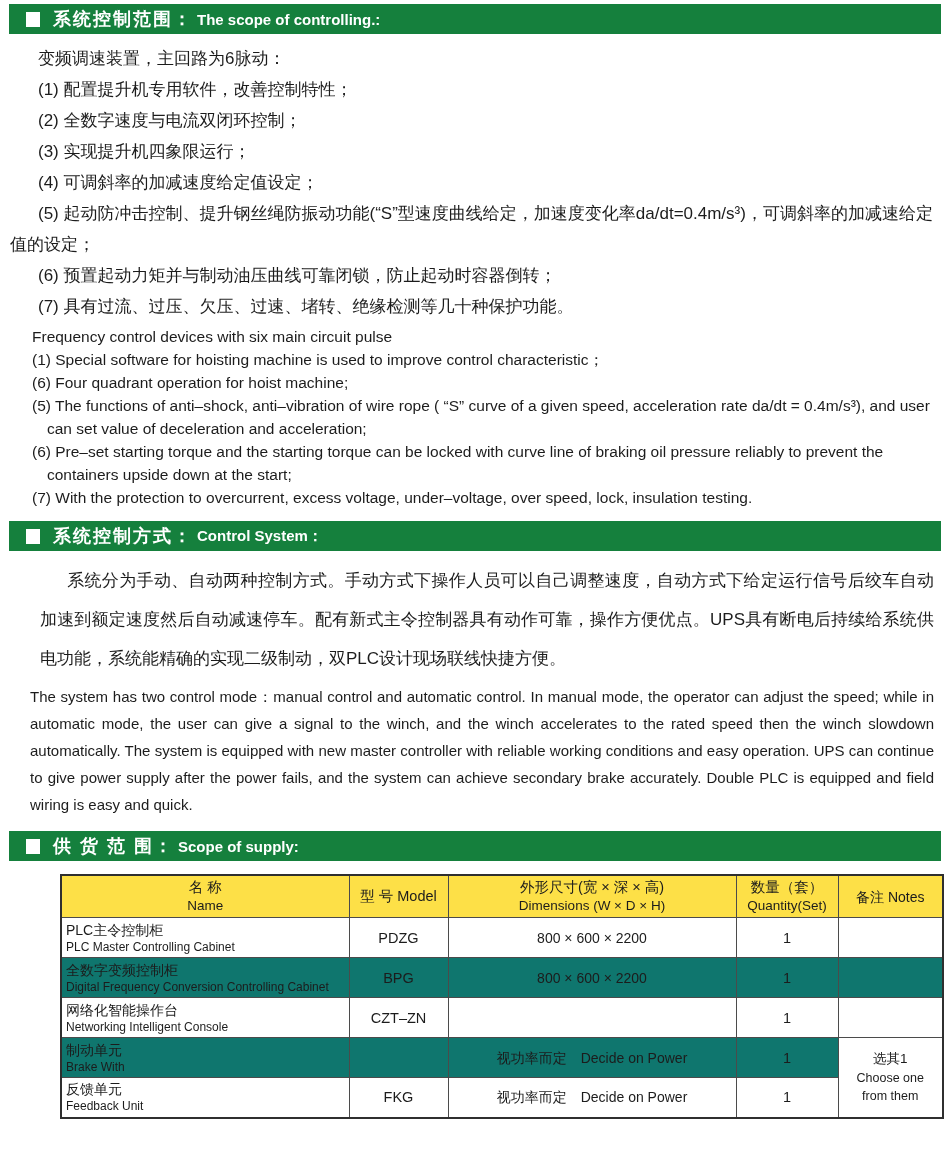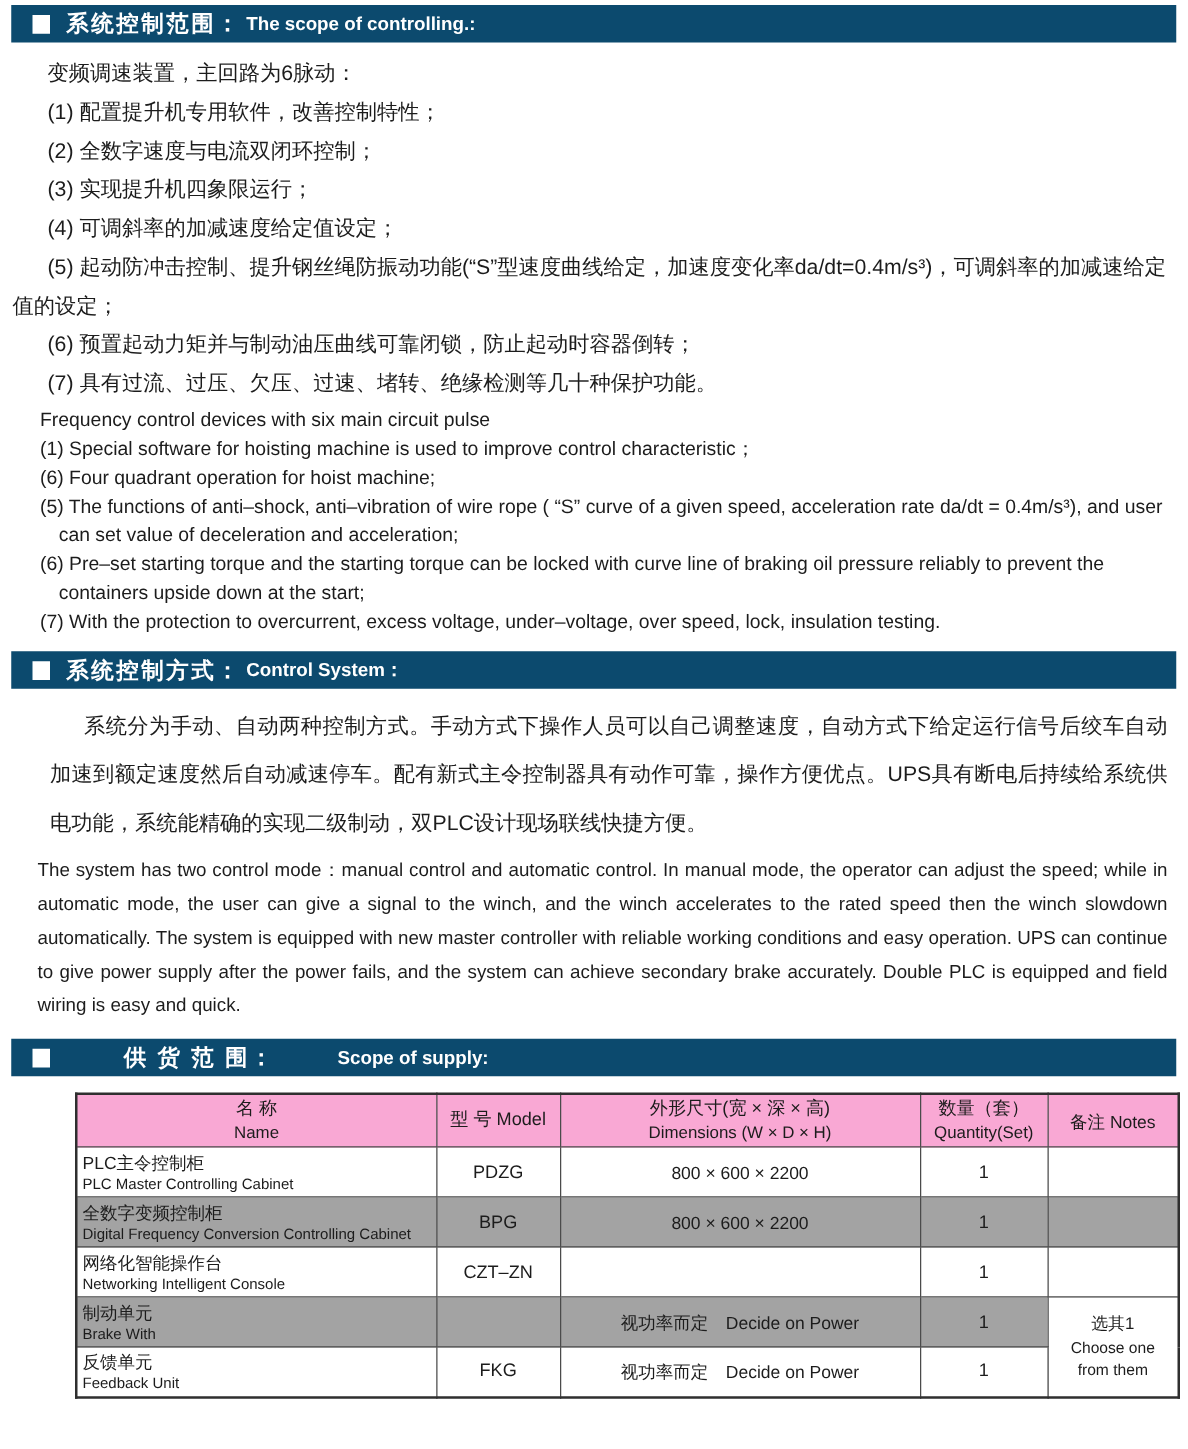--- a/index.html
+++ b/index.html
@@ -1,21 +1,21 @@
 <!DOCTYPE html>
 <html><head>
 <meta charset="utf-8">
 <style>
   html,body{margin:0;padding:0;}
   body{
     width:950px;height:1159px;background:#ffffff;overflow:hidden;
     font-family:"Liberation Sans","DejaVu Sans",sans-serif;color:#1c1c1c;
   }
   .bar{
-    height:30px;background:#0c4a6e;margin:4px 9px 0 9px;
+    height:30px;background:#15803d;margin:4px 9px 0 9px;
     display:flex;align-items:center;padding-left:17px;box-sizing:border-box;
   }
   .bar .sq{width:14px;height:15px;background:#ffffff;margin-right:13px;flex:0 0 auto;}
   .bar .zh{color:#fff;font-weight:bold;font-size:18px;letter-spacing:2px;white-space:pre;}
   .bar .en{color:#fff;font-weight:bold;font-size:15px;margin-left:4px;white-space:pre;}
   .zh-list{margin:9px 14px 0 10px;}
   .zh-list p{margin:0;font-size:17px;line-height:31px;text-indent:28px;}
   .en-list{margin:3px 12px 0 32px;}
   .en-list p{margin:0;font-size:15.5px;line-height:23px;padding-left:15px;text-indent:-15px;}
   .zh-para{
@@ -28,22 +28,22 @@
   table.supply{
     border-collapse:collapse;margin:13px 0 0 60px;width:882px;table-layout:fixed;
     border:2px solid #2f2f2f;
   }
   table.supply th,table.supply td{
     border:1px solid #4b4b4b;padding:2px 4px;box-sizing:border-box;
     font-weight:normal;vertical-align:middle;
   }
   col.c-name{width:288px;} col.c-model{width:99px;} col.c-dim{width:288px;}
   col.c-qty{width:102px;} col.c-notes{width:105px;}
-  tr.thead{background:#f9a8d4;height:28px;}
-  tr.r-alt{background:#a3a3a3;}
+  tr.thead{background:#fde047;height:28px;}
+  tr.r-alt{background:#0f766e;}
   tr.r-data{height:40px;}
   td.name-cell{text-align:left;padding-left:10px;}
   .nm-zh{font-size:14px;line-height:18px;}
   .nm-en{font-size:12px;line-height:16px;}
   .hd-zh{font-size:14.5px;line-height:19px;text-align:center;}
   .hd-en{font-size:13.5px;line-height:18px;text-align:center;}
   td.c{text-align:center;font-size:14.5px;}
   .dim-zh{font-size:14px;line-height:18px;text-align:center;}
   td.notes-merged{text-align:center;}
   .note-zh{font-size:13.5px;line-height:20px;}
@@ -80,21 +80,21 @@
 
 <div class="bar" style="margin-top:12px;">
   <span class="sq"></span>
   <span class="zh">系统控制方式：</span>
   <span class="en">Control System：</span>
 </div>
 
 <p class="zh-para">系统分为手动、自动两种控制方式。手动方式下操作人员可以自己调整速度，自动方式下给定运行信号后绞车自动加速到额定速度然后自动减速停车。配有新式主令控制器具有动作可靠，操作方便优点。UPS具有断电后持续给系统供电功能，系统能精确的实现二级制动，双PLC设计现场联线快捷方便。</p>
 <p class="en-para">The system has two control mode：manual control and automatic control. In manual mode, the operator can adjust the speed; while in automatic mode, the user can give a signal to the winch, and the winch accelerates to the rated speed then the winch slowdown automatically. The system is equipped with new master controller with reliable working conditions and easy operation. UPS can continue to give power supply after the power fails, and the system can achieve secondary brake accurately. Double PLC is equipped and field wiring is easy and quick.</p>
 
-<div class="bar" style="margin-top:13px;gap:46px;">
+<div class="bar" style="margin-top:13px;">
   <span class="sq"></span>
   <span class="zh">供 货 范 围：</span>
   <span class="en">Scope of supply:</span>
 </div>
 
 <table class="supply">
   <colgroup>
     <col class="c-name">
       <col class="c-model">
       <col class="c-dim">

